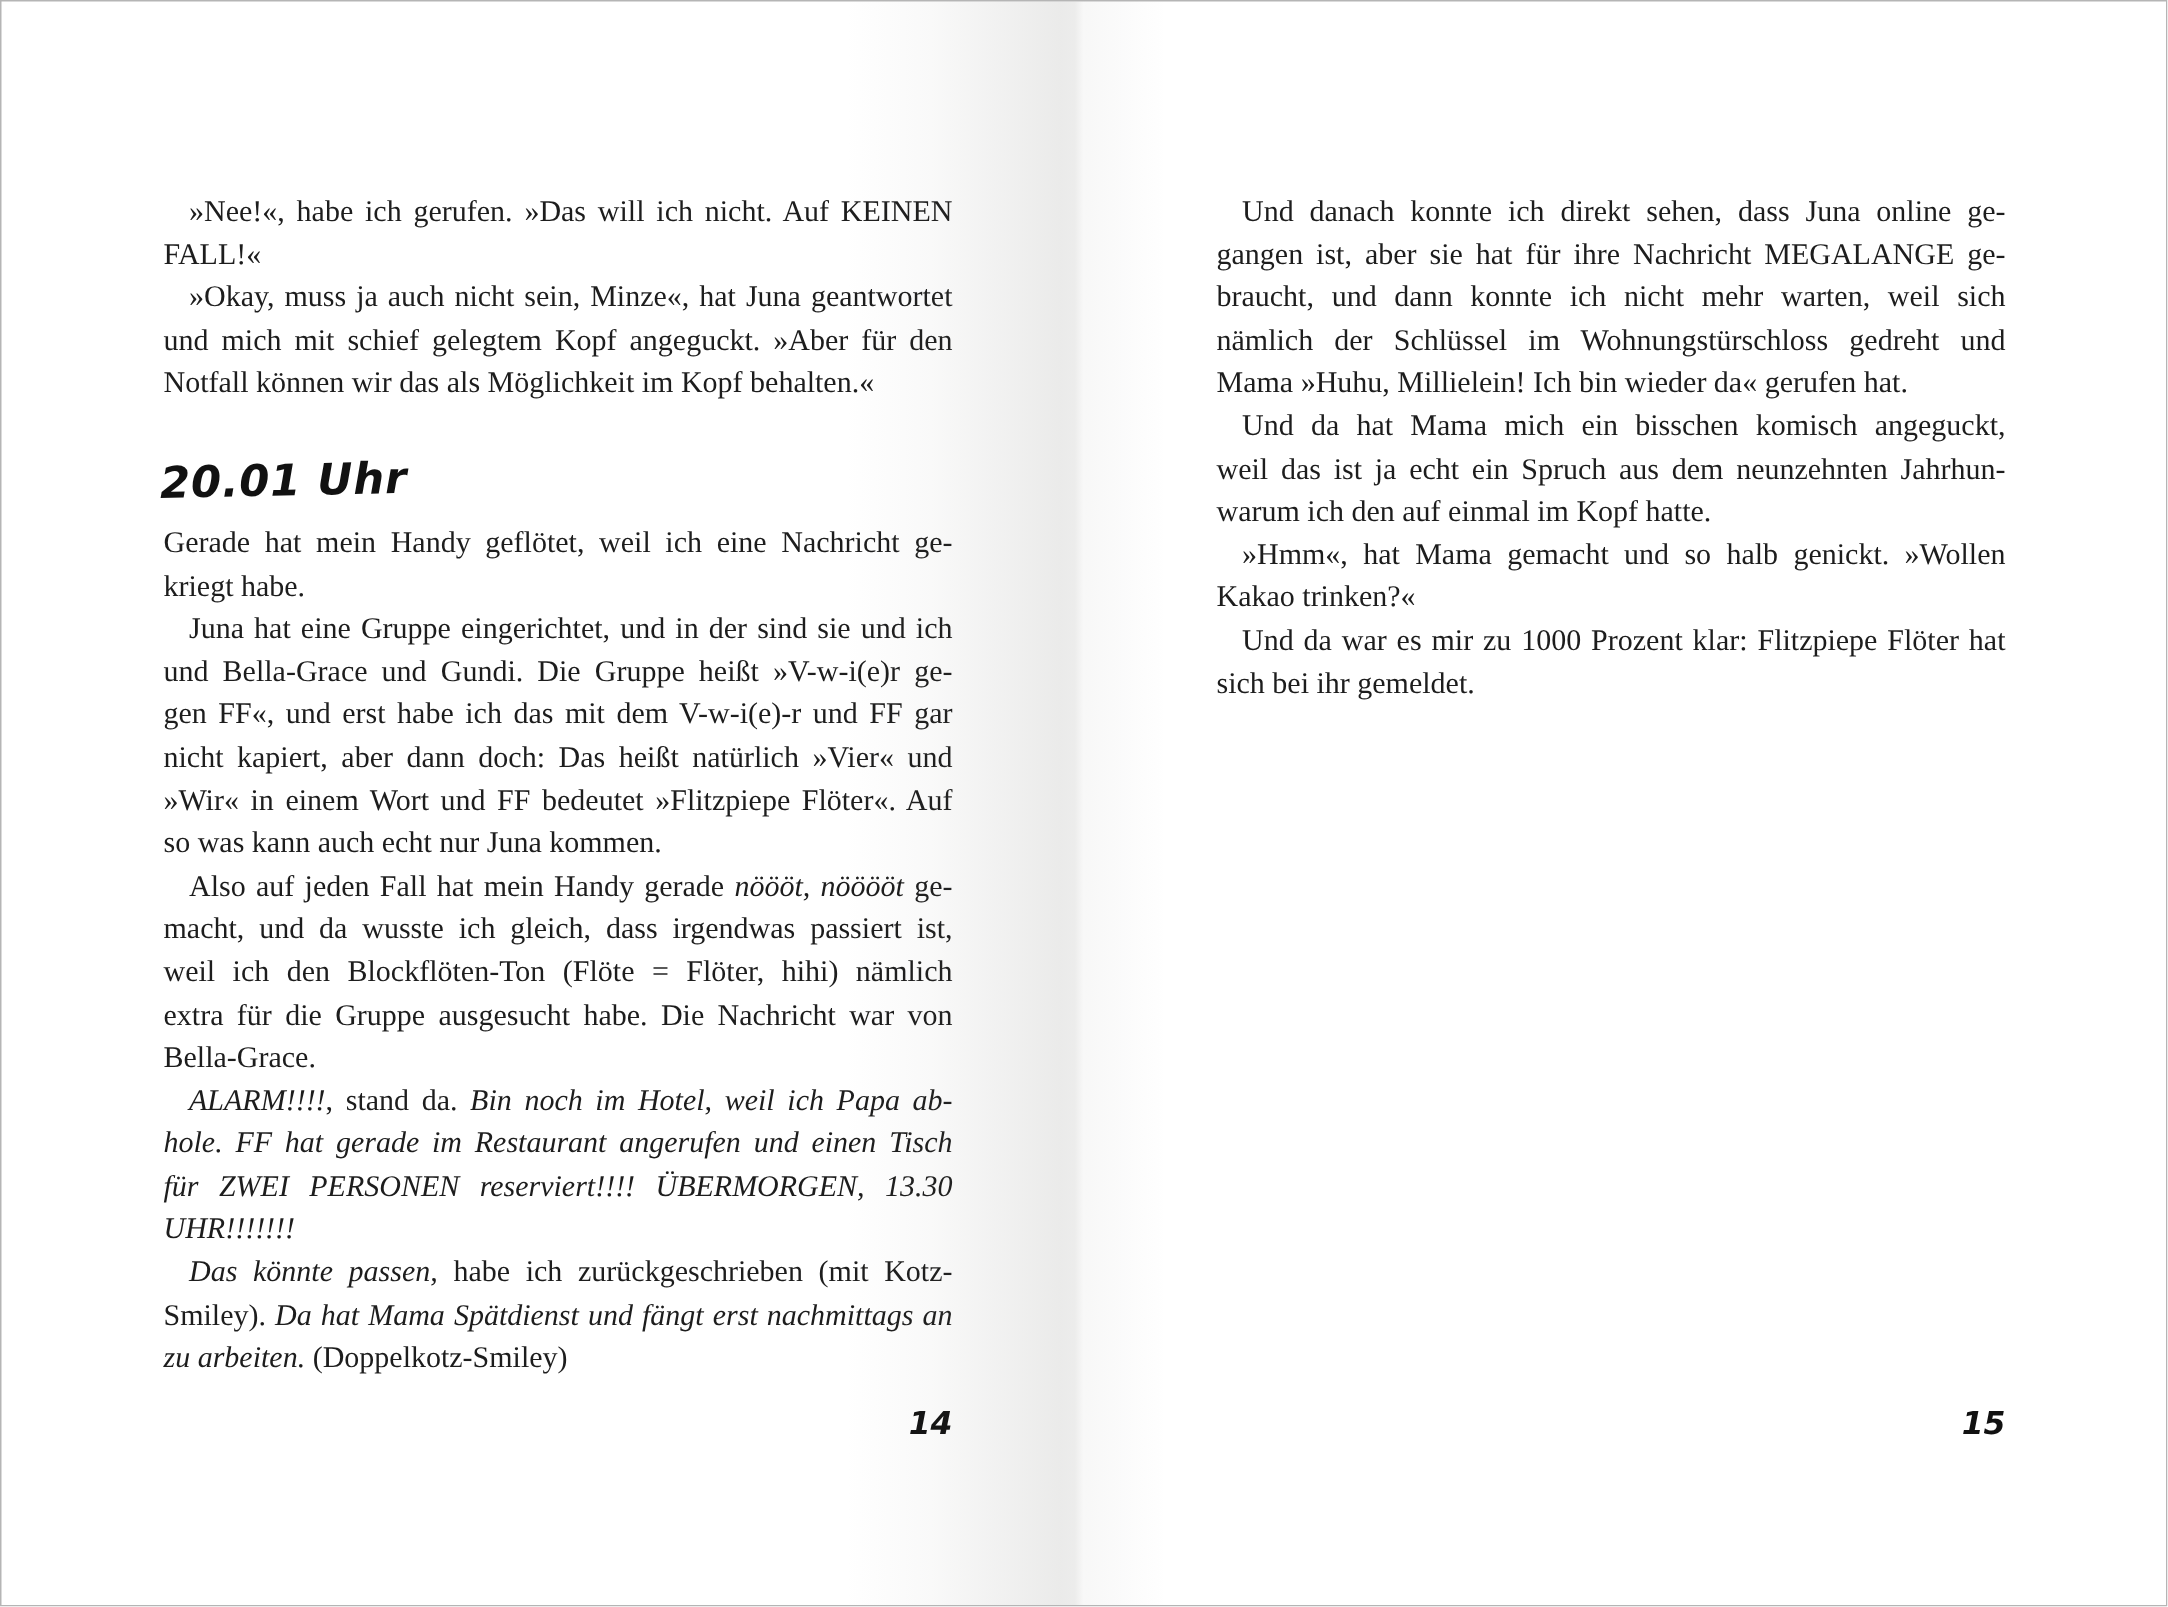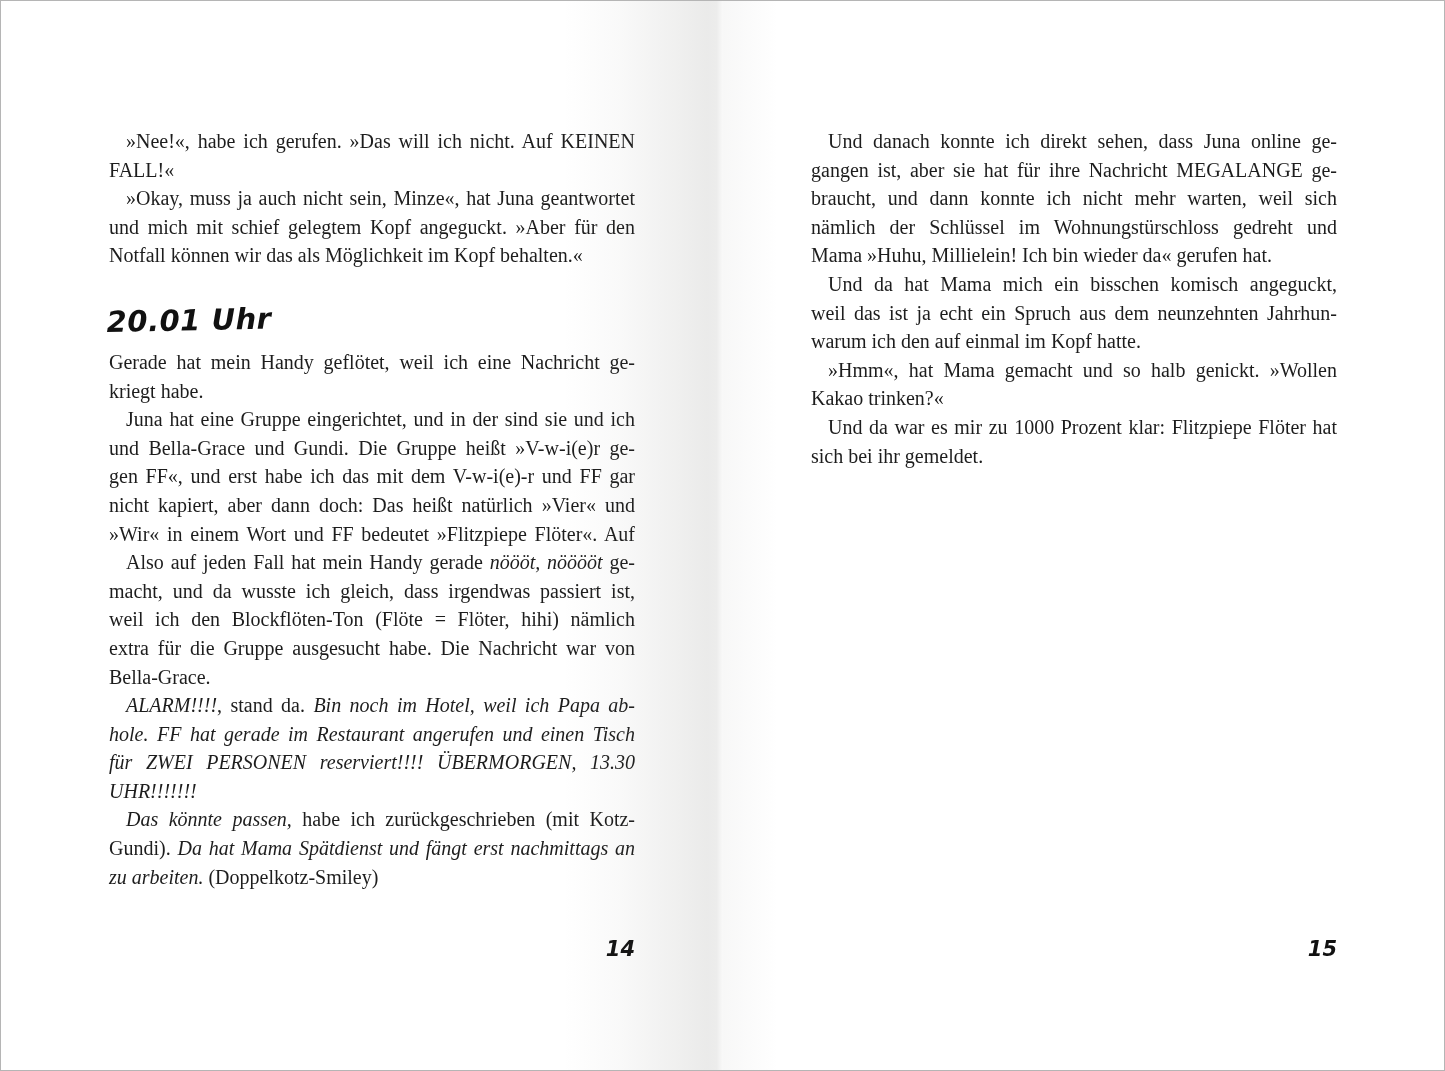--- a/index.html
+++ b/index.html
@@ -80,37 +80,38 @@
         <div>
           <div class="line firstline"><span>Gerade hat mein Handy geflötet, weil ich eine Nachricht ge-</span></div>
           <div class="line lastline"><span>kriegt habe.</span></div>
         </div>
         <div>
           <div class="line firstline indented"><span>Juna hat eine Gruppe eingerichtet, und in der sind sie und ich</span></div>
           <div class="line indented"><span>und Bella-Grace und Gundi. Die Gruppe heißt »V-w-i(e)r ge-</span></div>
           <div class="line indented"><span>gen FF«, und erst habe ich das mit dem V-w-i(e)-r und FF gar</span></div>
           <div class="line indented"><span>nicht kapiert, aber dann doch: Das heißt natürlich »Vier« und</span></div>
           <div class="line indented"><span>»Wir« in einem Wort und FF bedeutet »Flitzpiepe Flöter«. Auf</span></div>
+          <div class="line lastline indented"><span>so was kann auch echt nur Juna kommen.</span></div>
         </div>
         <div>
           <div class="line firstline indented"><span>Also auf jeden Fall hat mein Handy gerade </span><span class="it">nöööt, nööööt</span><span> ge-</span></div>
           <div class="line indented"><span>macht, und da wusste ich gleich, dass irgendwas passiert ist,</span></div>
           <div class="line indented"><span>weil ich den Blockflöten-Ton (Flöte = Flöter, hihi) nämlich</span></div>
           <div class="line indented"><span>extra für die Gruppe ausgesucht habe. Die Nachricht war von</span></div>
           <div class="line lastline indented"><span>Bella-Grace.</span></div>
         </div>
         <div>
           <div class="line firstline indented"><span class="it">ALARM!!!!</span><span>, stand da. </span><span class="it">Bin noch im Hotel, weil ich Papa ab-</span></div>
           <div class="line indented"><span class="it">hole. FF hat gerade im Restaurant angerufen und einen Tisch</span></div>
           <div class="line indented"><span class="it">für ZWEI PERSONEN reserviert!!!! ÜBERMORGEN, 13.30</span></div>
           <div class="line lastline indented"><span class="it">UHR!!!!!!!</span></div>
         </div>
         <div>
           <div class="line firstline indented"><span class="it">Das könnte passen,</span><span> habe ich zurückgeschrieben (mit Kotz-</span></div>
-          <div class="line indented"><span>Gundi). </span><span class="it">Da hat Mama Spätdienst und fängt erst nachmittags an</span></div>
+          <div class="line indented"><span>Smiley). </span><span class="it">Da hat Mama Spätdienst und fängt erst nachmittags an</span></div>
           <div class="line lastline indented"><span class="it">zu arbeiten.</span><span> (Doppelkotz-Smiley)</span></div>
         </div>
       </div>
     <div class="pagenum pagenum-left hand">14</div>
   </div>
   <div class="page page-right">
     <div class="textcol textcol-right" id="rightcol">
         <div>
           <div class="line firstline indented"><span>Und danach konnte ich direkt sehen, dass Juna online ge-</span></div>
           <div class="line indented"><span>gangen ist, aber sie hat für ihre Nachricht MEGALANGE ge-</span></div>

